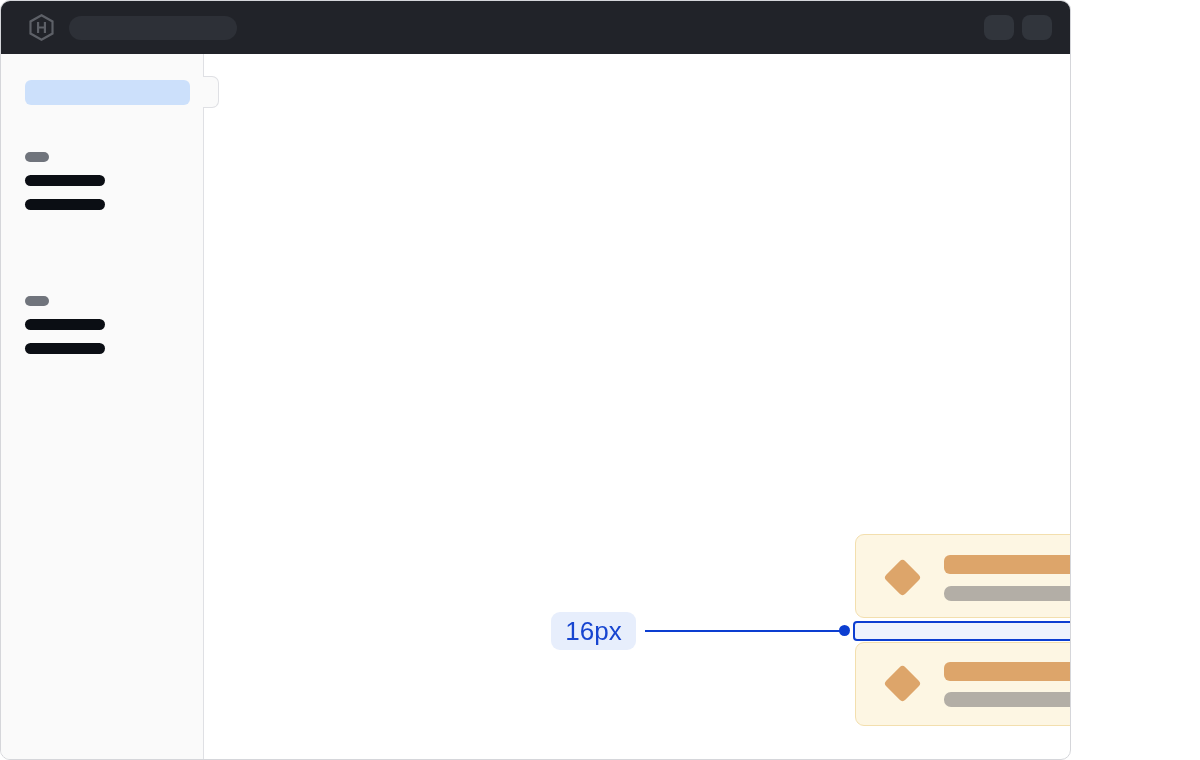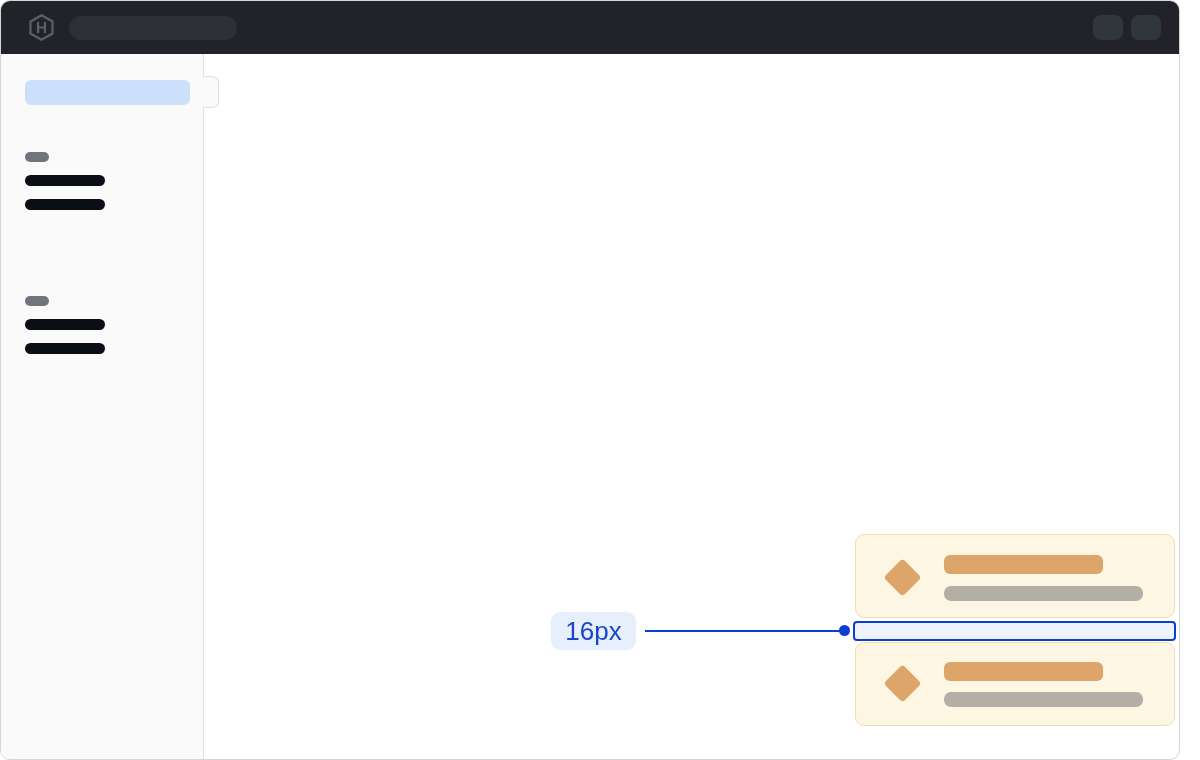--- a/index.html
+++ b/index.html
@@ -18,21 +18,21 @@
     --card-accent:#dda56a;
     --card-muted:#b3aea6;
     --annotation-blue:#0c3ed1;
     --annotation-label-bg:#e7eefc;
     --annotation-label-text:#1745d0;
     --annotation-rect-fill:#eef3fd;
     --main-bg:#ffffff;
   }
   *{margin:0;padding:0;box-sizing:border-box;}
   html,body{width:1200px;height:760px;background:#fff;font-family:"Liberation Sans",sans-serif;}
-  .window{position:absolute;left:0;top:0;width:1180px;height:760px;background:var(--main-bg);
+  .window{position:absolute;left:0;top:0;width:1071px;height:760px;background:var(--main-bg);
     border:1.5px solid var(--window-border);border-radius:10px;overflow:hidden;}
 
   
   .header{position:absolute;left:0;top:0;right:0;height:53px;background:var(--header-bg);z-index:4;}
   .logo{position:absolute;left:27px;top:13px;width:27px;height:27px;display:block;}
   .hdr-pill{position:absolute;left:68px;top:15px;width:168px;height:24px;border-radius:12px;background:var(--header-pill);}
   .hdr-action{position:absolute;top:14px;width:30px;height:25px;border-radius:8px;background:var(--header-action);}
   .hdr-action.a1{right:56px;}
   .hdr-action.a2{right:18px;}
 

